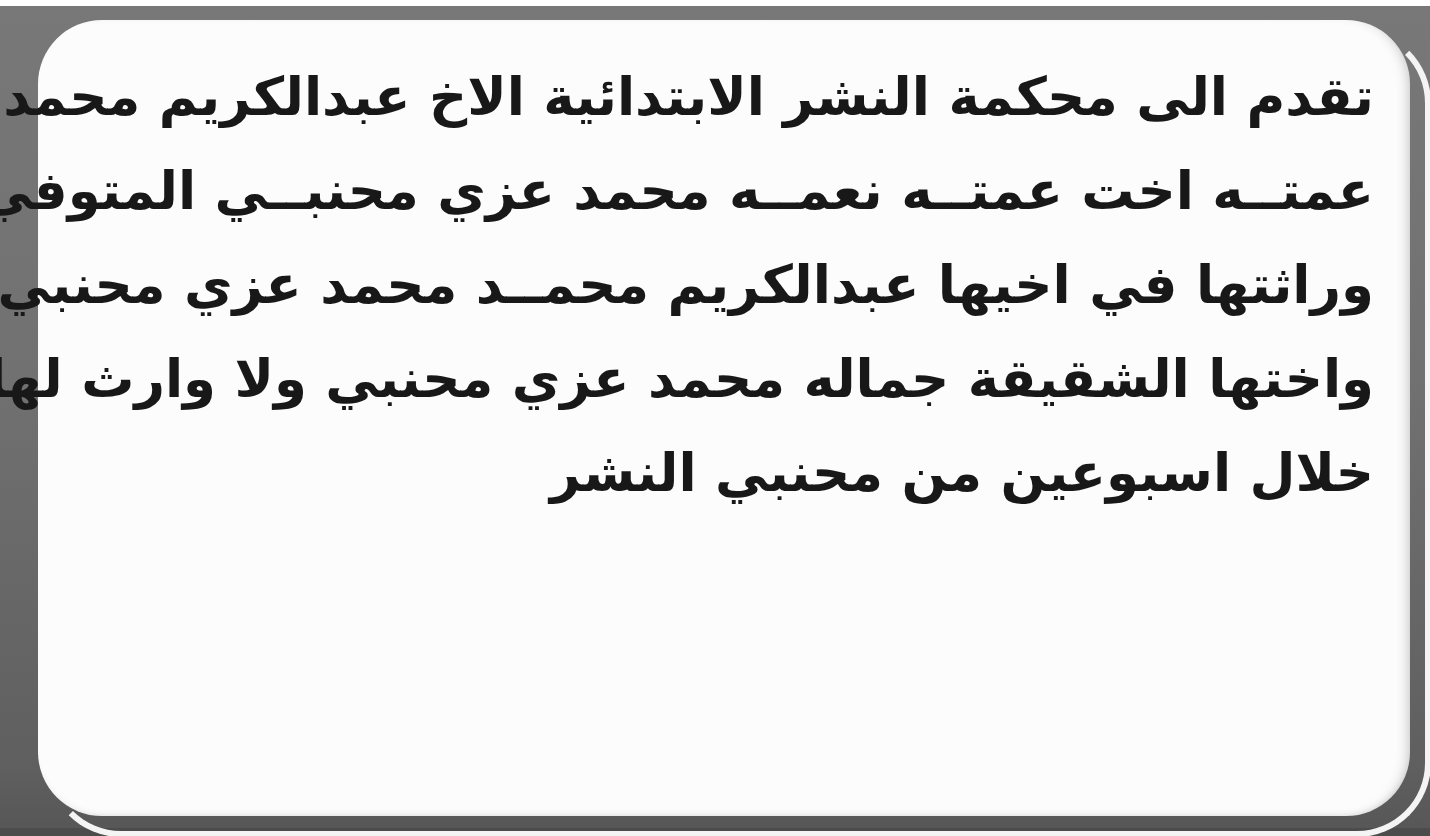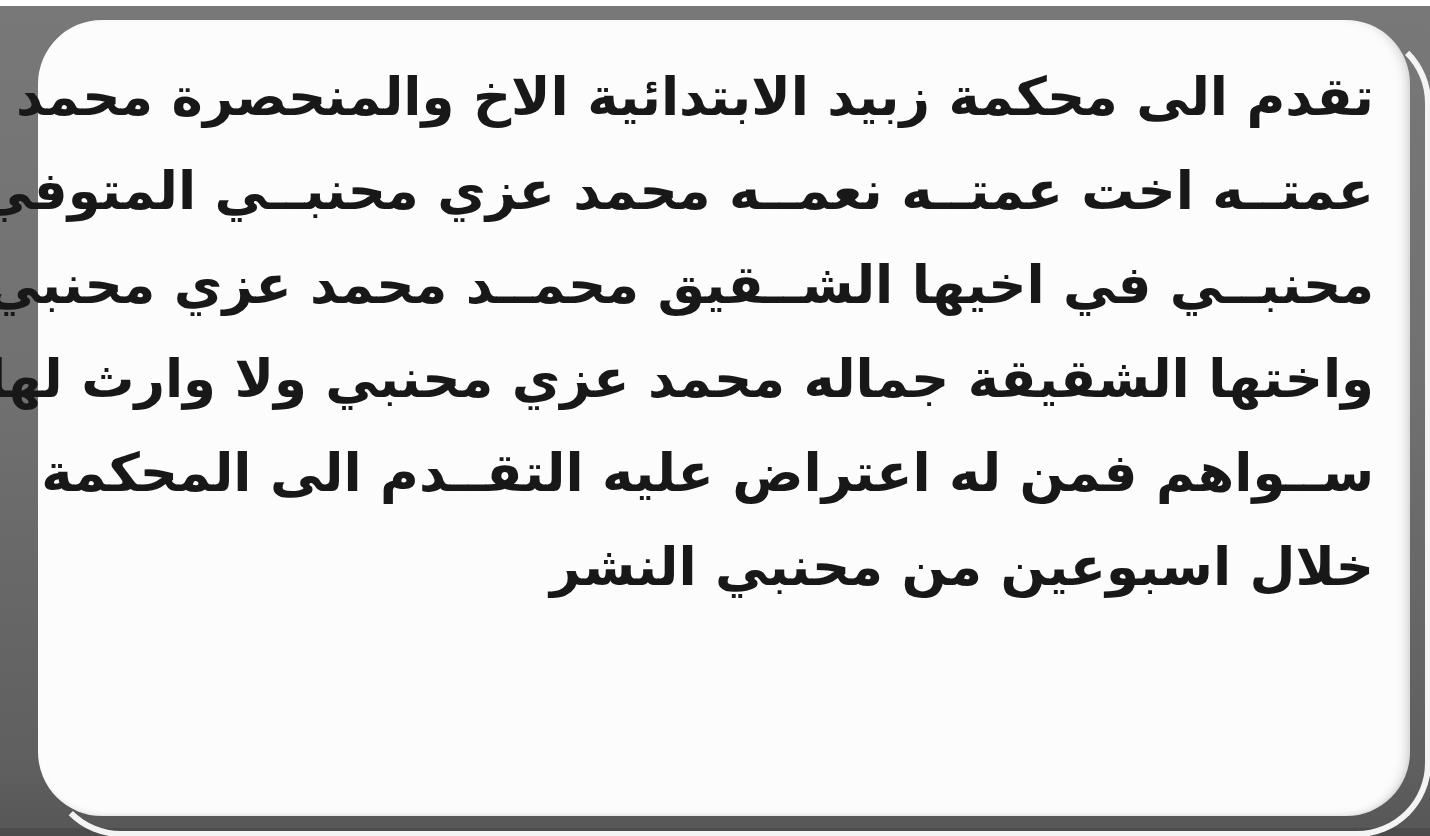--- a/index.html
+++ b/index.html
@@ -81,23 +81,22 @@
   }
 </style>
 </head>
 <body>
 
 <div class="page">
   <div class="top-strip"></div>
 
   <div class="card">
     <div class="notice" lang="ar" dir="rtl">
-      <div class="line">تقدم الى محكمة زبيد الابتدائية الاخ والمنحصرة محمد</div>
+      <div class="line">تقدم الى محكمة النشر الابتدائية الاخ عبدالكريم محمد</div>
       <div class="line">عمتــه اخت عمتــه نعمــه محمد عزي محنبــي المتوفي</div>
-      <div class="line">محنبــي في اخيها الشــقيق محمــد محمد عزي محنبي</div>
+      <div class="line">وراثتها في اخيها عبدالكريم محمــد محمد عزي محنبي</div>
       <div class="line">واختها الشقيقة جماله محمد عزي محنبي ولا وارث لها</div>
-      <div class="line">ســواهم فمن له اعتراض عليه التقــدم الى المحكمة</div>
       <div class="line last">خلال اسبوعين من محنبي النشر</div>
     </div>
   </div>
 
   <div class="bottom-strip"></div>
 </div>
 
 </body></html>

